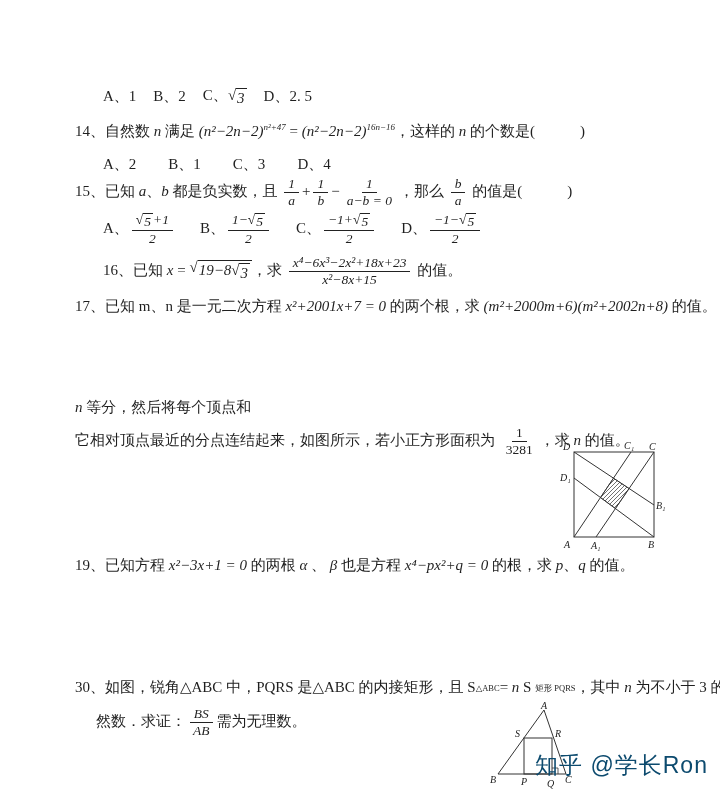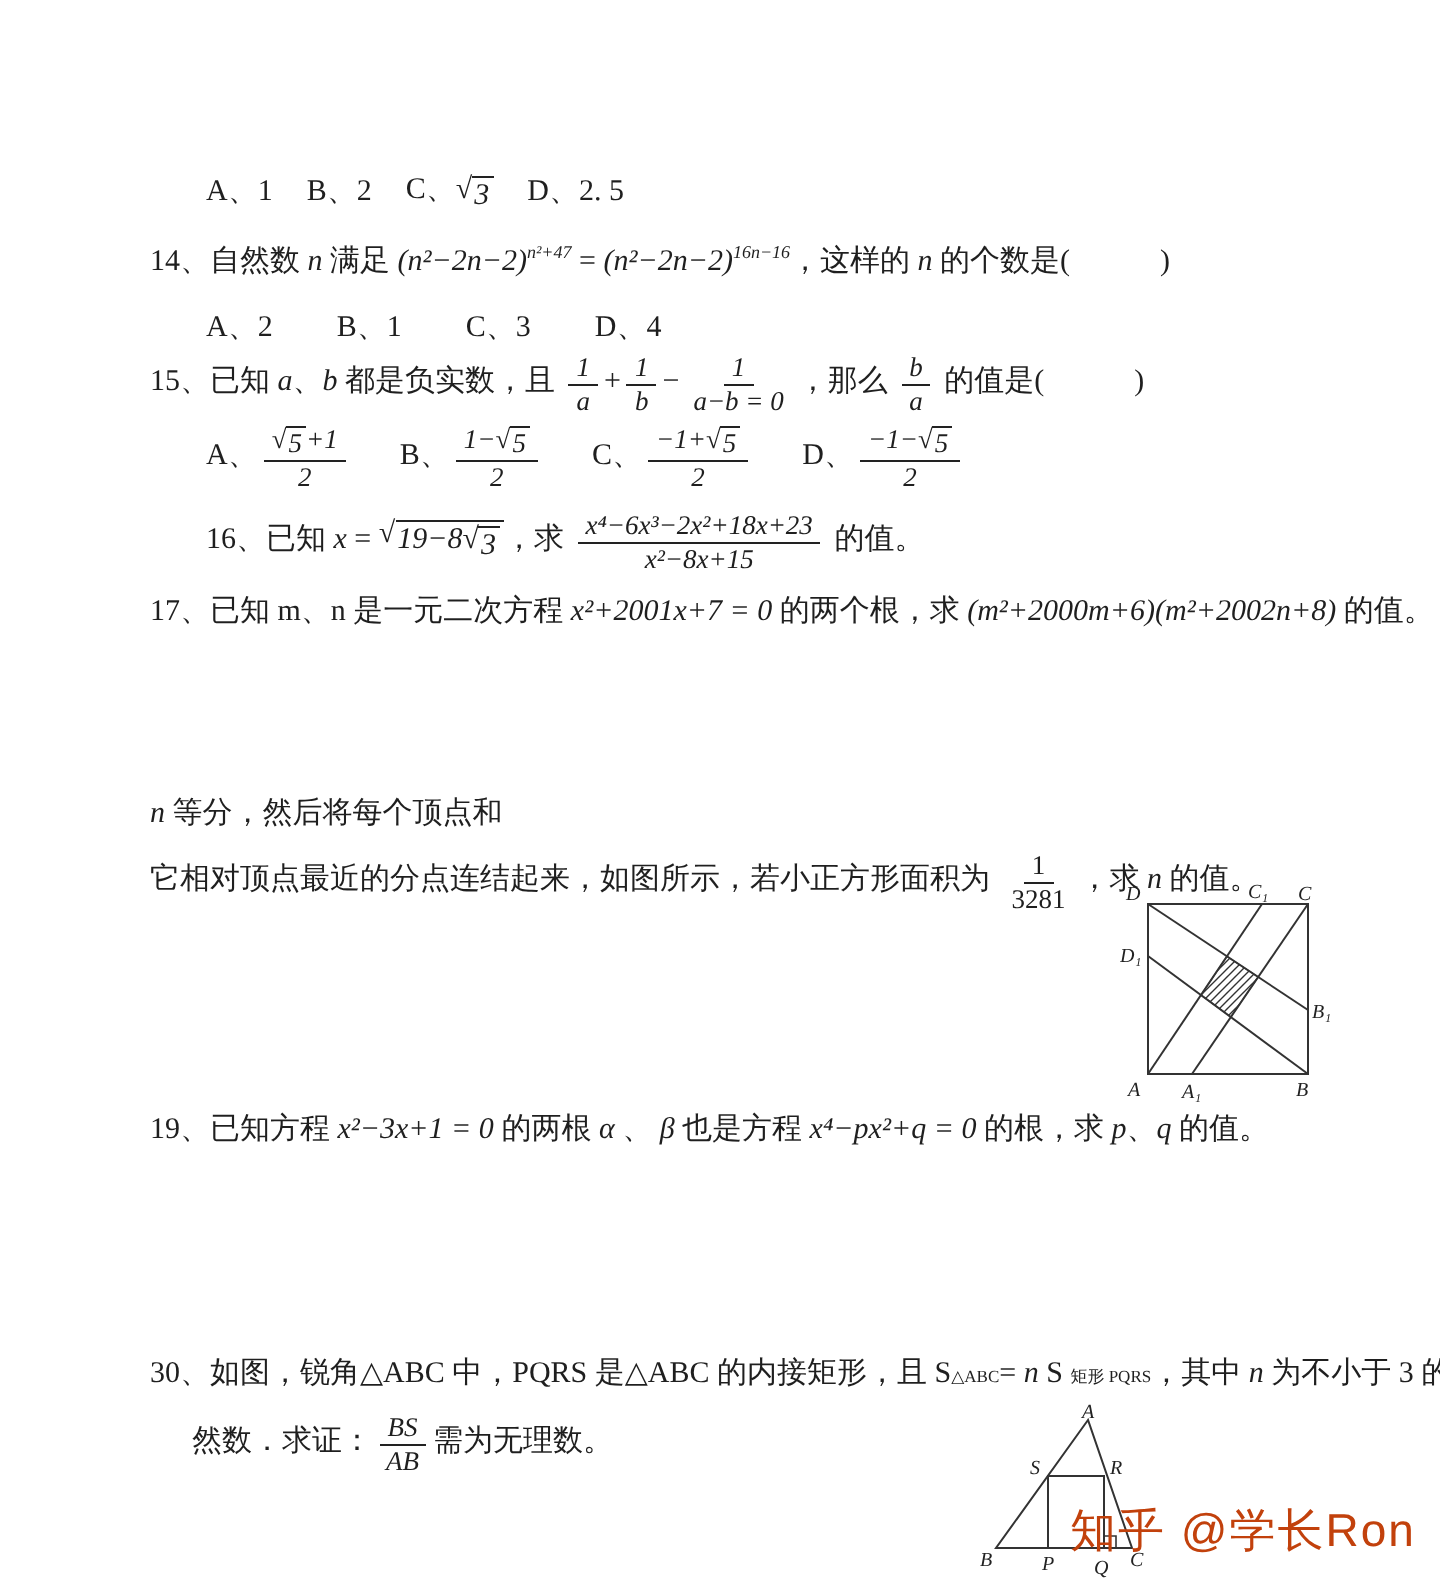--- a/index.html
+++ b/index.html
@@ -30,21 +30,21 @@
   #q18-line1{top:398px;left:75px;}
   #q18-line2{top:422px;left:75px;height:38px;text-align:center;}
   #q19-line{top:556px;left:75px;}
   #q20-line1{top:678px;left:75px;}
   #q20-line2{top:702px;left:75px;height:40px;margin-left:21px;}
   #q13-opts .opt{margin-right:17px;}
   #q14-opts .opt{margin-right:32px;}
   #q15-opts .opt{margin-right:24px;display:inline-flex;align-items:center;}
   #figure1{position:absolute;left:560px;top:438px;}
   #figure2{position:absolute;left:486px;top:700px;}
-  #watermark{position:absolute;left:535px;top:750px;font-size:23px;color:#c2410c;
+  #watermark{position:absolute;left:535px;top:750px;font-size:23px;color:#0c4a6e;
              letter-spacing:1px;white-space:pre;font-family:"Liberation Sans","DejaVu Sans",sans-serif;}
   svg text{font-family:"Liberation Serif","DejaVu Serif",serif;font-style:italic;fill:#222;}
 </style>
 </head>
 <body>
 
 <div id="page">
 
   <div class="qline" id="q13-opts">
     <span class="opt">A、1</span>

